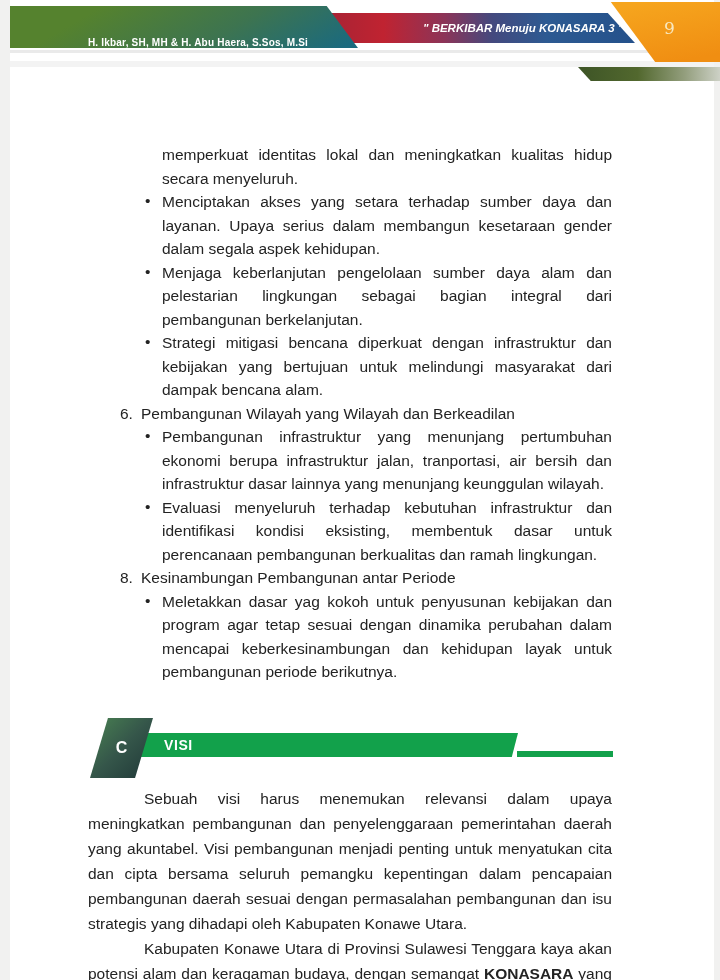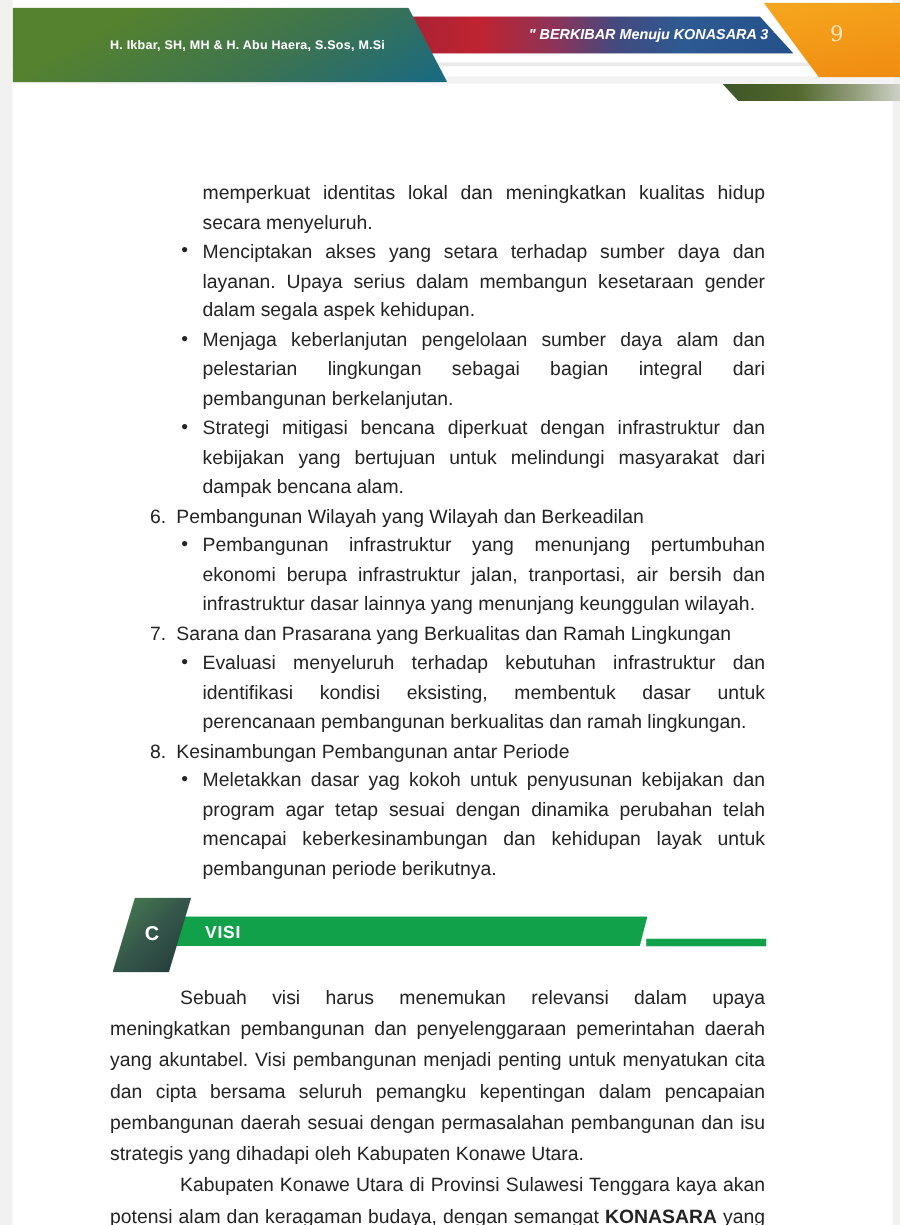--- a/index.html
+++ b/index.html
@@ -10,24 +10,24 @@
     font-family:"Liberation Sans", sans-serif;
     overflow:hidden;
     color:#232323;
   }
   .page {
     position:absolute; left:10px; top:0; width:704px; height:980px;
     background:#ffffff;
   }
   
   .author-banner {
-    position:absolute; left:10px; top:6px; width:348px; height:60px;
+    position:absolute; left:10px; top:6px; width:348px; height:42px;
     background:linear-gradient(150deg,#55822e 22%,#3d7450 62%,#1b6a7e 96%);
     clip-path:polygon(0 0,91% 0,100% 100%,0 100%);
-    z-index:3; display:flex; align-items:center; justify-content:center;
+    z-index:3; display:flex; align-items:flex-end; justify-content:center;
     padding-left:56px; padding-right:28px;
   }
   .author-banner span {
     color:#fff; font-weight:bold; font-size:10px; letter-spacing:.2px; white-space:nowrap;
   }
   .slogan-ribbon {
     position:absolute; left:295px; top:13px; width:340px; height:30px;
     background:linear-gradient(90deg,#7c2231 0%,#ab2334 12%,#c02331 26%,#8c3458 44%,#44497e 58%,#2d5a92 74%,#24518b 100%);
     clip-path:polygon(0 0,92% 0,100% 100%,8% 100%);
     z-index:2; display:flex; align-items:center;
@@ -117,24 +117,23 @@
 </div>
 <div class="corner-strip"></div>
 
 <div class="outline">
     <div class="row continuation"><span class="txt">memperkuat identitas lokal dan meningkatkan kualitas hidup secara menyeluruh.</span></div>
     <div class="row bullet"><span class="dot">•</span><span class="txt">Menciptakan akses yang setara terhadap sumber daya dan layanan. Upaya serius dalam membangun kesetaraan gender dalam segala aspek kehidupan.</span></div>
     <div class="row bullet"><span class="dot">•</span><span class="txt">Menjaga keberlanjutan pengelolaan sumber daya alam dan pelestarian lingkungan sebagai bagian integral dari pembangunan berkelanjutan.</span></div>
     <div class="row bullet"><span class="dot">•</span><span class="txt">Strategi mitigasi bencana diperkuat dengan infrastruktur dan kebijakan yang bertujuan untuk melindungi masyarakat dari dampak bencana alam.</span></div>
     <div class="row number"><span class="num">6.</span><span class="txt">Pembangunan Wilayah yang Wilayah dan Berkeadilan</span></div>
     <div class="row bullet"><span class="dot">•</span><span class="txt">Pembangunan infrastruktur yang menunjang pertumbuhan ekonomi berupa infrastruktur jalan, tranportasi, air bersih dan infrastruktur dasar lainnya yang menunjang keunggulan wilayah.</span></div>
-    <div class="row number"><span class="num">7.</span><span class="txt">Sarana dan Prasarana yang Berkualitas dan Ramah Lingkungan</span></div>
     <div class="row bullet"><span class="dot">•</span><span class="txt">Evaluasi menyeluruh terhadap kebutuhan infrastruktur dan identifikasi kondisi eksisting, membentuk dasar untuk perencanaan pembangunan berkualitas dan ramah lingkungan.</span></div>
     <div class="row number"><span class="num">8.</span><span class="txt">Kesinambungan Pembangunan antar Periode</span></div>
-    <div class="row bullet"><span class="dot">•</span><span class="txt">Meletakkan dasar yag kokoh untuk penyusunan kebijakan dan program agar tetap sesuai dengan dinamika perubahan telah mencapai keberkesinambungan dan kehidupan layak untuk pembangunan periode berikutnya.</span></div>
+    <div class="row bullet"><span class="dot">•</span><span class="txt">Meletakkan dasar yag kokoh untuk penyusunan kebijakan dan program agar tetap sesuai dengan dinamika perubahan dalam mencapai keberkesinambungan dan kehidupan layak untuk pembangunan periode berikutnya.</span></div>
   </div>
 
 <div class="section-title-banner">
   <span>VISI</span>
 </div>
 <div class="section-letter-tab">
   <span>C</span>
 </div>
 <div class="section-title-line"></div>
 

